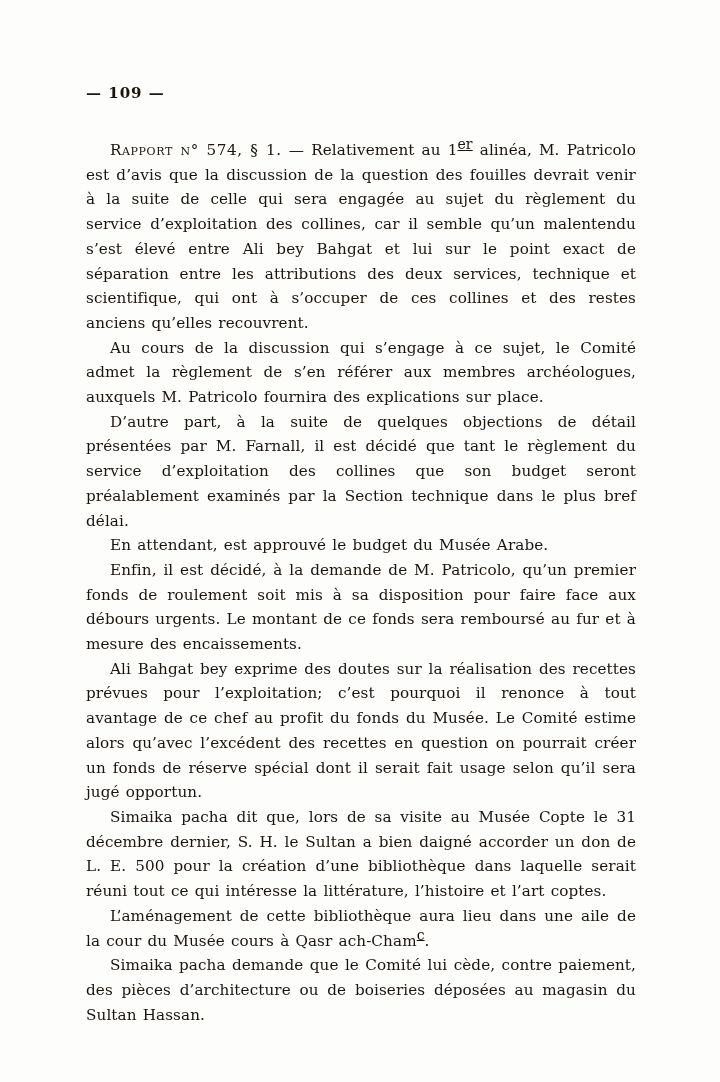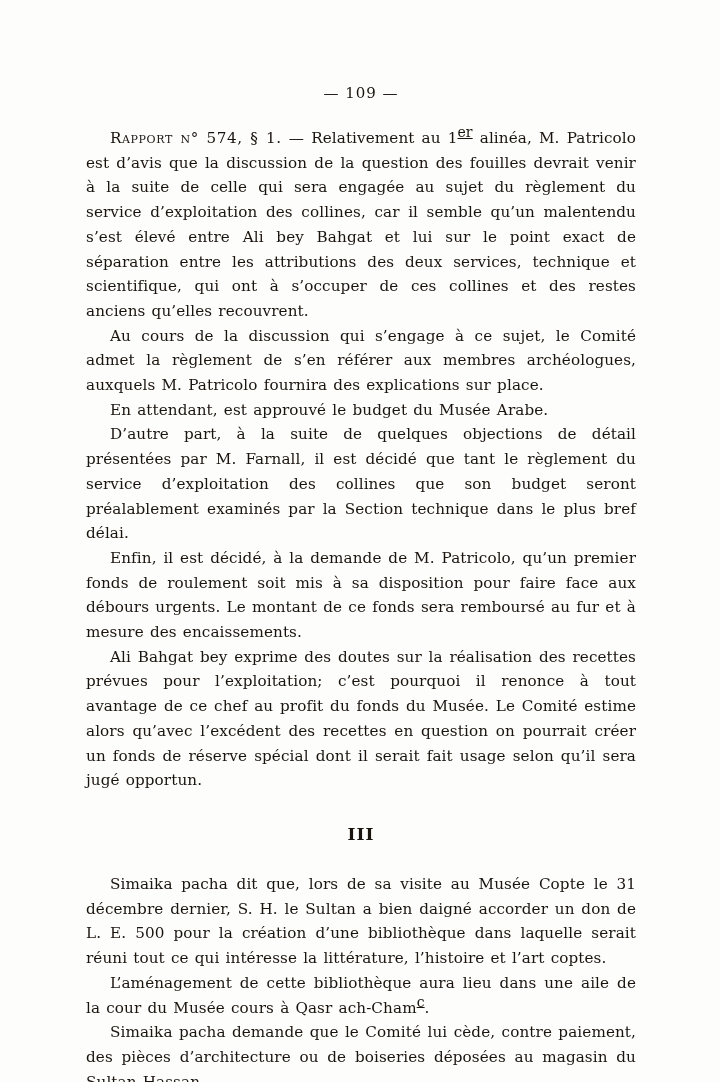--- a/index.html
+++ b/index.html
@@ -10,25 +10,25 @@
     font-family: "DejaVu Serif", "Liberation Serif", serif;
     color: #1a140f;
   }
   .sheet {
     width: 720px;
     height: 1082px;
     padding: 84px 84px 0 86px;
     overflow: hidden;
   }
   .pagenum {
-    text-align: center;
+    text-align: left;
     font-size: 15px;
-    font-weight: normal;
+    font-weight: bold;
     letter-spacing: 1px;
-    margin-bottom: 24px;
+    margin-bottom: 36px;
     text-indent: 0;
   }
   .para {
     font-size: 15.2px;
     line-height: 24.7px;
     text-align: justify;
     text-indent: 24px;
     word-spacing: 1.2px;
     letter-spacing: 0.1px;
   }
@@ -55,29 +55,28 @@
 <body>
 
 <main class="sheet">
 
   <div class="pagenum">— 109 —</div>
 
   <p class="para"><span class="sc">Rapport n° 574, § 1.</span><span> — Relativement au 1</span><sup>er</sup><span> alinéa, M. Patricolo est d’avis que la discussion de la question des fouilles devrait venir à la suite de celle qui sera engagée au sujet du règlement du service d’exploitation des collines, car il semble qu’un malentendu s’est élevé entre Ali bey Bahgat et lui sur le point exact de séparation entre les attributions des deux services, technique et scientifique, qui ont à s’occuper de ces collines et des restes anciens qu’elles recouvrent.</span></p>
 
   <p class="para">Au cours de la discussion qui s’engage à ce sujet, le Comité admet la règlement de s’en référer aux membres archéologues, auxquels M. Patricolo fournira des explications sur place.</p>
 
+  <p class="para">D’autre part, à la suite de quelques objections de détail présentées par M. Farnall, il est décidé que tant le règlement du service d’exploitation des collines que son budget seront préalablement examinés par la Section technique dans le plus bref délai.</p>
+
   <p class="para">En attendant, est approuvé le budget du Musée Arabe.</p>
-
-  <p class="para">D’autre part, à la suite de quelques objections de détail présentées par M. Farnall, il est décidé que tant le règlement du service d’exploitation des collines que son budget seront préalablement examinés par la Section technique dans le plus bref délai.</p>
 
   <p class="para">Enfin, il est décidé, à la demande de M. Patricolo, qu’un premier fonds de roulement soit mis à sa disposition pour faire face aux débours urgents. Le montant de ce fonds sera remboursé au fur et à mesure des encaissements.</p>
 
   <p class="para">Ali Bahgat bey exprime des doutes sur la réalisation des recettes prévues pour l’exploitation; c’est pourquoi il renonce à tout avantage de ce chef au profit du fonds du Musée. Le Comité estime alors qu’avec l’excédent des recettes en question on pourrait créer un fonds de réserve spécial dont il serait fait usage selon qu’il sera jugé opportun.</p>
 
-  <div class="section-heading">III</div>
 
   <p class="para">Simaika pacha dit que, lors de sa visite au Musée Copte le 31 décembre dernier, S. H. le Sultan a bien daigné accorder un don de L. E. 500 pour la création d’une bibliothèque dans laquelle serait réuni tout ce qui intéresse la littérature, l’histoire et l’art coptes.</p>
 
   <p class="para"><span>L’aménagement de cette bibliothèque aura lieu dans une aile de la cour du Musée cours à Qasr ach-Cham</span><sup>c</sup><span>.</span></p>
 
   <p class="para">Simaika pacha demande que le Comité lui cède, contre paiement, des pièces d’architecture ou de boiseries déposées au magasin du Sultan Hassan.</p>
 
 </main>
 
 </body></html>

